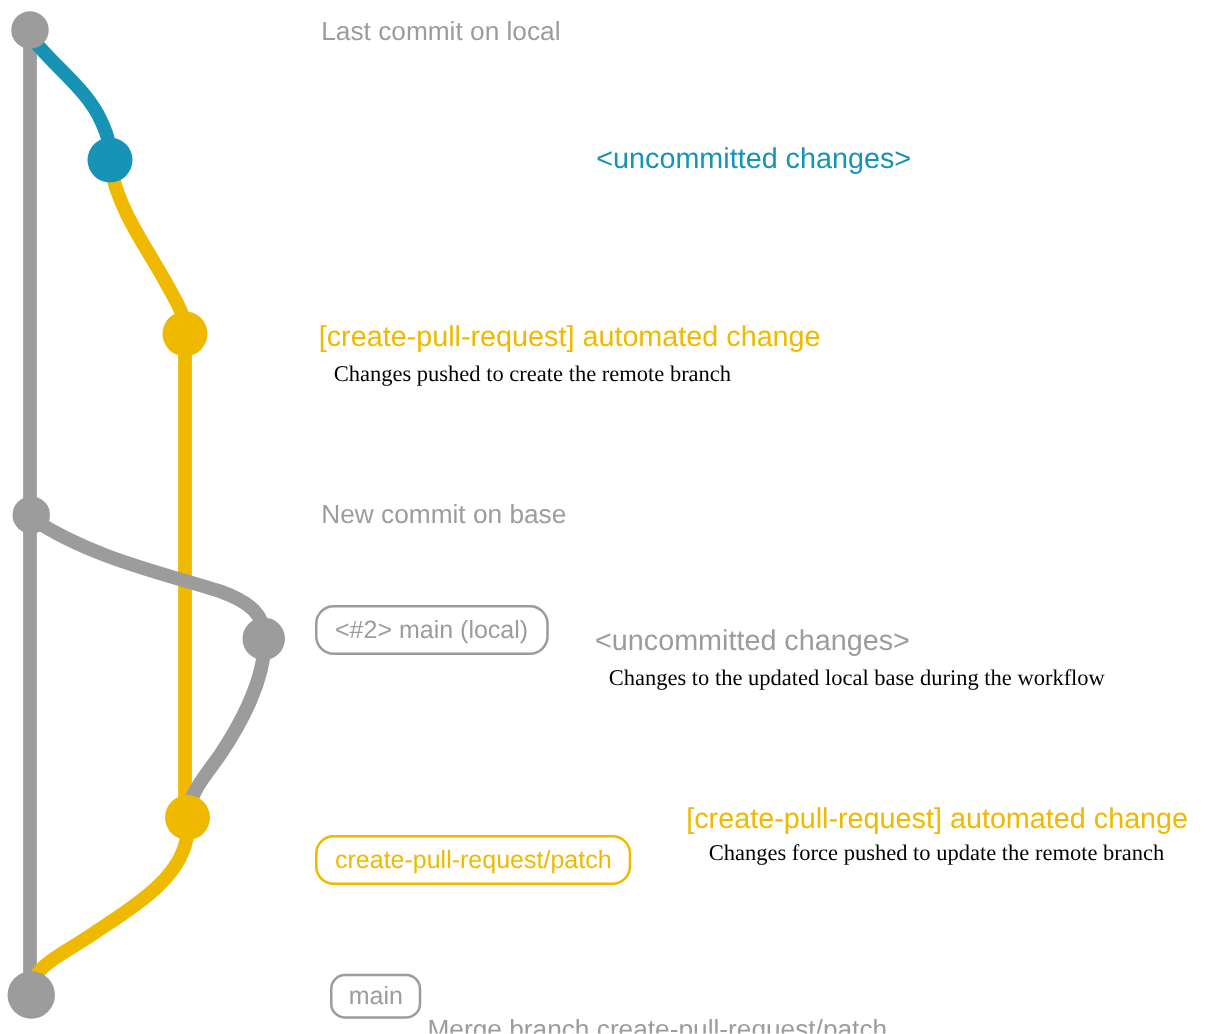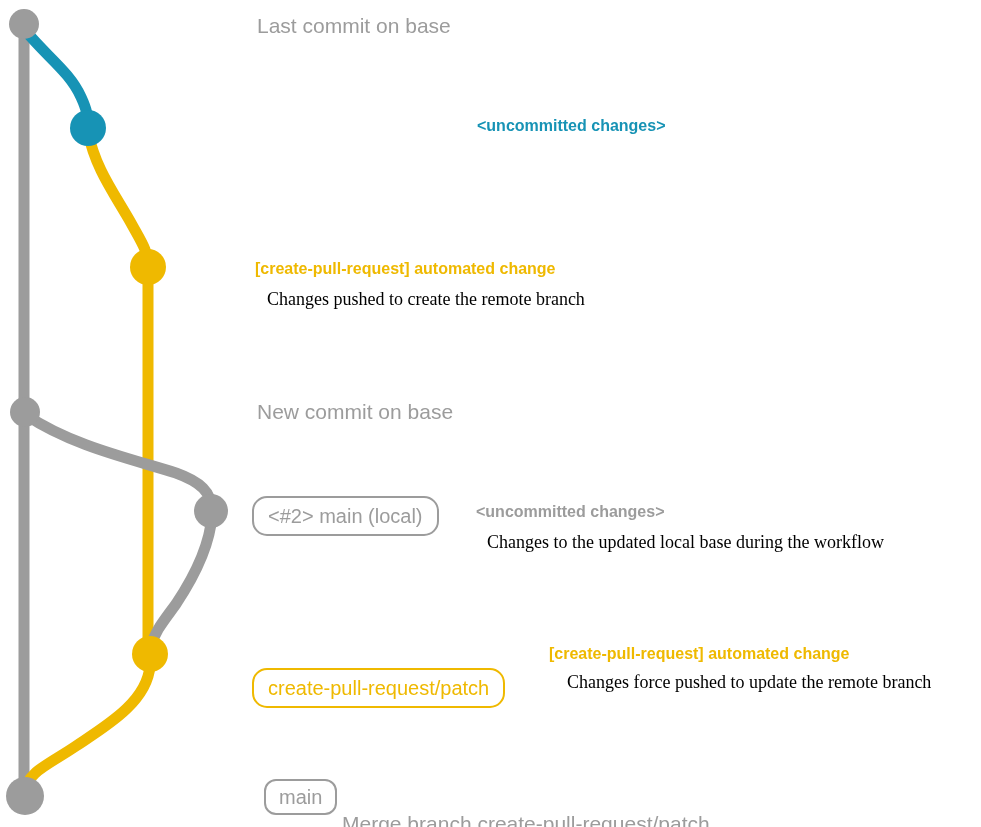--- a/index.html
+++ b/index.html
@@ -17,21 +17,21 @@
   .s-yellow{stroke:var(--yellow);}
   .f-gray{fill:var(--gray);}
   .f-blue{fill:var(--blue);}
   .f-yellow{fill:var(--yellow);}
 
   .abs{position:absolute;white-space:nowrap;}
   .label{
     font-size:21px;line-height:24px;
     color:var(--gray);
   }
-  .title{font-size:16px;line-height:24px;font-weight:bold;}
+  .title{font-size:23px;line-height:24px;}
   .caption{
     font-family:"Liberation Serif",serif;
     font-size:18px;line-height:21px;
     color:var(--caption);
   }
   .badge{
     display:inline-block;
     font-size:20px;line-height:24px;
     padding:6px 14px;
     border:2px solid;
@@ -60,30 +60,30 @@
 
     <circle cx="24" cy="24" r="15" class="f-gray"></circle>
     <circle cx="25" cy="412" r="15" class="f-gray"></circle>
     <circle cx="211" cy="511" r="17" class="f-gray"></circle>
     <circle cx="25" cy="796" r="19" class="f-gray"></circle>
     <circle cx="88" cy="128" r="18" class="f-blue"></circle>
     <circle cx="148" cy="267" r="18" class="f-yellow"></circle>
     <circle cx="150" cy="654" r="18" class="f-yellow"></circle>
   </svg>
 
-  <div class="abs label" style="left:257px;top:14px;">Last commit on base</div>
+  <div class="abs label" style="left:257px;top:14px;">Last commit on local</div>
 
   <div class="abs title c-blue" style="left:477px;top:114px;">&lt;uncommitted changes&gt;</div>
 
   <div class="abs title c-yellow" style="left:255px;top:257px;">[create-pull-request] automated change</div>
   <div class="abs caption" style="left:267px;top:289px;">Changes pushed to create the remote branch</div>
 
   <div class="abs label" style="left:257px;top:400px;">New commit on base</div>
 
-  <div class="abs badge c-gray" style="left:252px;top:496px;">&lt;#2&gt; main (local)</div>
+  <div class="abs badge c-gray" style="left:252px;top:484px;">&lt;#2&gt; main (local)</div>
   <div class="abs title c-gray" style="left:476px;top:500px;">&lt;uncommitted changes&gt;</div>
   <div class="abs caption" style="left:487px;top:532px;">Changes to the updated local base during the workflow</div>
 
   <div class="abs badge c-yellow" style="left:252px;top:668px;">create-pull-request/patch</div>
   <div class="abs title c-yellow" style="left:549px;top:642px;">[create-pull-request] automated change</div>
   <div class="abs caption" style="left:567px;top:672px;">Changes force pushed to update the remote branch</div>
 
   <div class="abs badge badge-small c-gray" style="left:264px;top:779px;">main</div>
   <div class="abs label" style="left:342px;top:786px;margin-top:26px;">Merge branch create-pull-request/patch</div>
 

